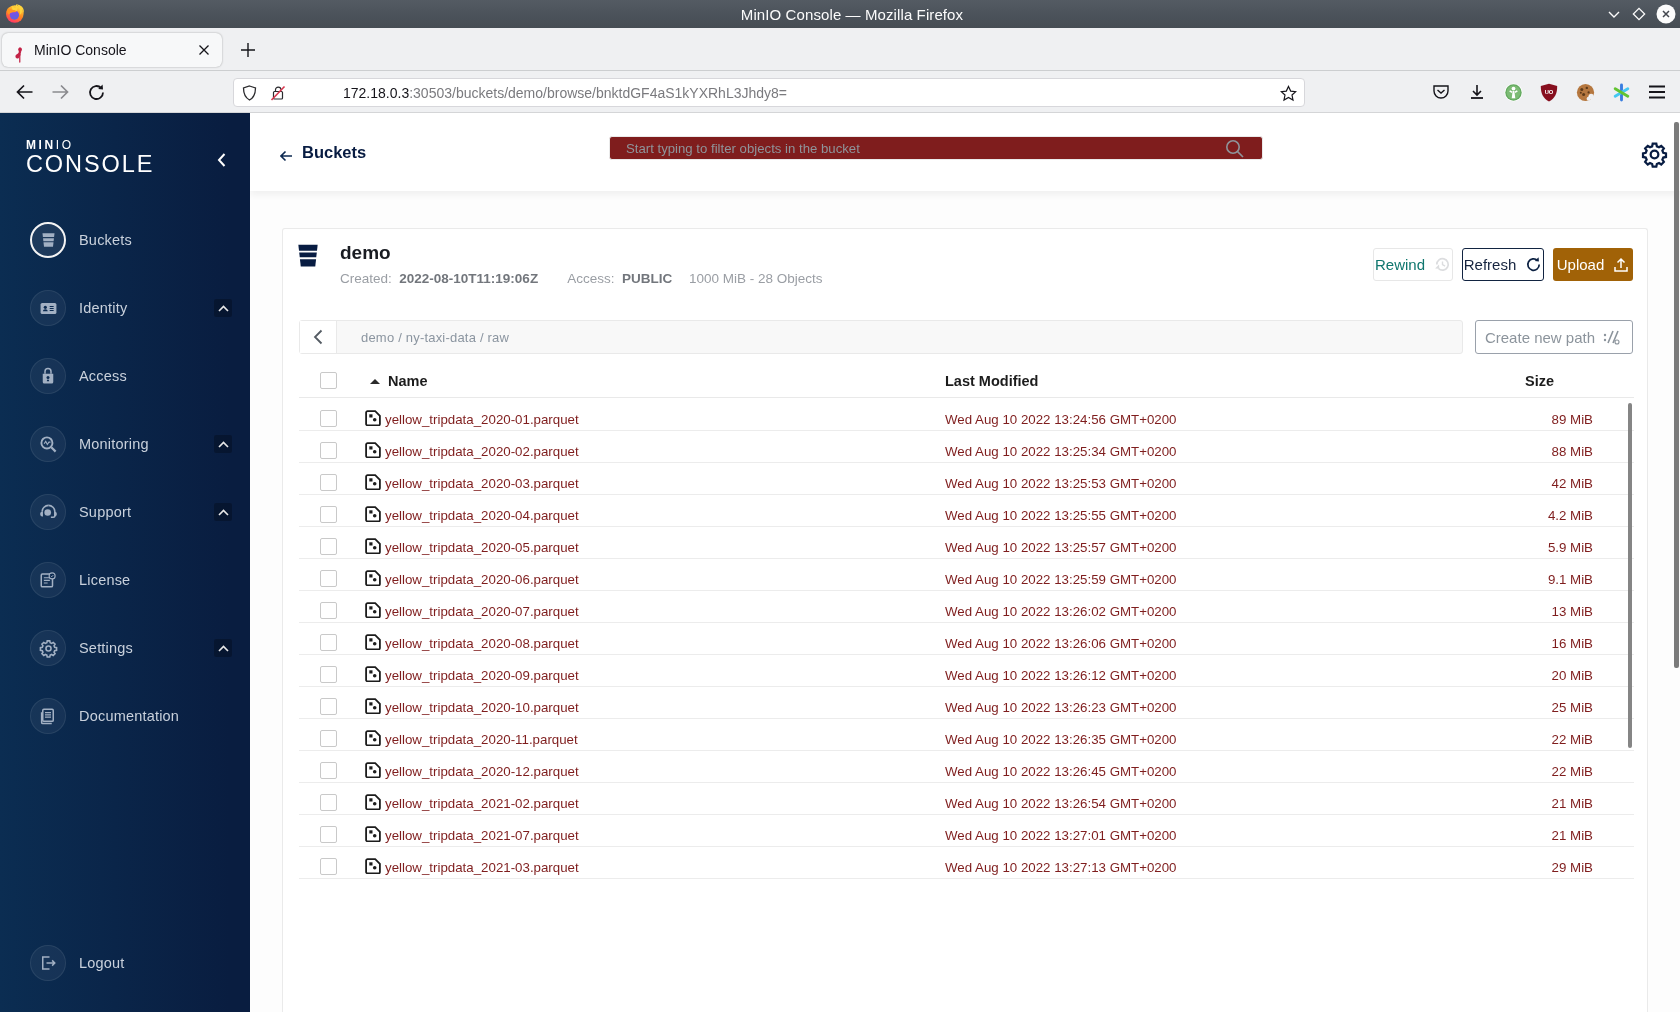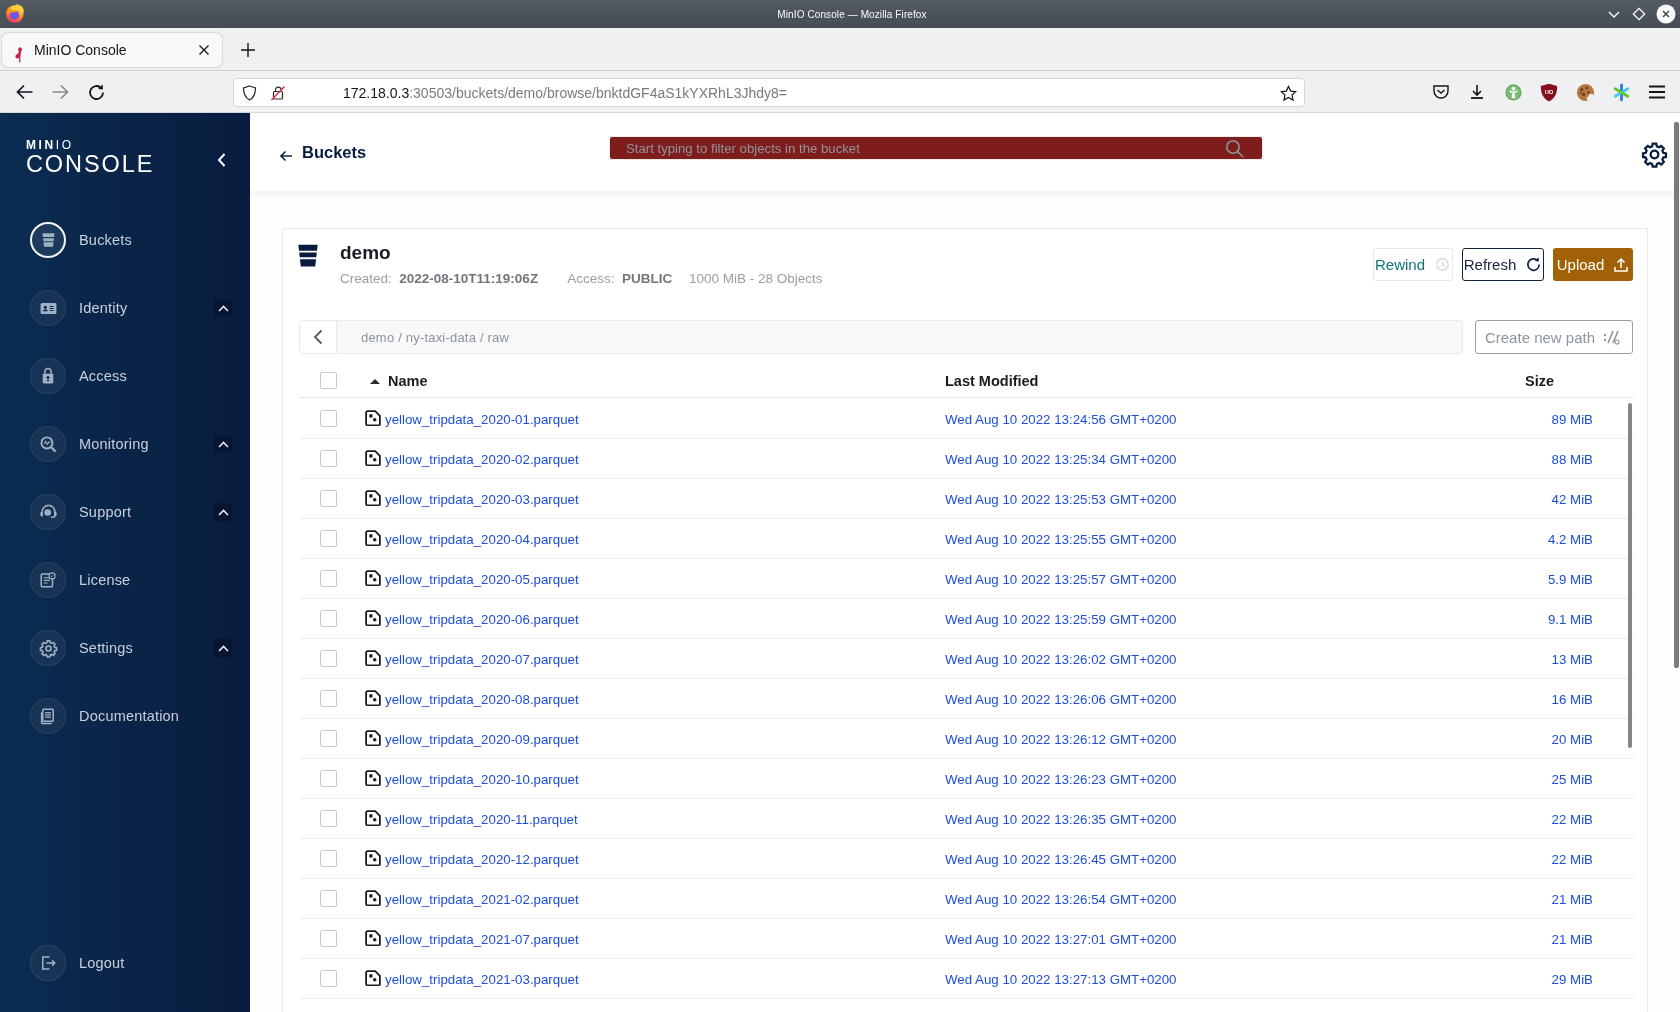--- a/index.html
+++ b/index.html
@@ -4,21 +4,21 @@
 <style>
 * { margin:0; padding:0; box-sizing:border-box; }
 html,body { width:1680px; height:1012px; overflow:hidden; font-family:"Liberation Sans", sans-serif; }
 body { position:relative; background:#fff; }
 
 
 .titlebar { position:absolute; left:0; top:0; width:1680px; height:28px;
   background:linear-gradient(180deg,#545b63 0%,#4b525a 55%,#464d54 100%);
   display:flex; align-items:center; }
 .titlebar .fftitle { position:absolute; left:0; right:0; text-align:center;
-  color:#fbfbfb; font-size:10px; font-weight:400; letter-spacing:.1px;padding-left:24px; }
+  color:#fbfbfb; font-size:15px; font-weight:400; letter-spacing:.1px;padding-left:24px; }
 .winbtns { position:absolute; right:4px; top:0; height:28px; display:flex; align-items:center; gap:9px; }
 
 .tabbar { position:absolute; left:0; top:28px; width:1680px; height:43px; background:#eff0f2; border-bottom:1px solid #ccced0; }
 .tab { position:absolute; left:2px; top:5px; width:220px; height:34px; background:#f7f8f9;
   border-radius:6px; box-shadow:0 0 2px rgba(0,0,0,.35); display:flex; align-items:center; }
 .tab .title { font-size:14px; color:#15141a; position:absolute; top:9px; }
 .tab .close { position:absolute; right:8px; top:7px; width:20px; height:20px; display:flex; align-items:center; justify-content:center; }
 .newtab { position:absolute; left:236px; top:10px; width:24px; height:24px; display:flex; align-items:center; justify-content:center; }
 
 .navbar { position:absolute; left:0; top:71px; width:1680px; height:42px; background:#eff0f2; border-bottom:1px solid #d5d6d8; }
@@ -80,21 +80,21 @@
   border-right:1px solid #e9e9e9; display:flex; align-items:center; justify-content:center; color:#545b63; }
 .crumbs { position:absolute; left:61px; top:0; height:32px; display:flex; align-items:center;
   color:#8b95a0; font-size:13px; font-weight:400; letter-spacing:.2px; }
 .newpath { position:absolute; left:1192px; top:91px; width:158px; height:34px; border:1px solid #9aa1ab;
   border-radius:3px; background:#fff; color:#8c949c; font-size:15px;
   display:flex; align-items:center; justify-content:center; gap:8px; }
 
 .thead { position:absolute; left:16px; top:137px; width:1335px; height:32px; border-bottom:1px solid #e9e9e9;
   font-weight:700; font-size:14.5px; color:#1c1c1c; }
 .rows { position:absolute; left:16px; top:170px; width:1335px; }
-.row { position:relative; width:100%; height:40px; border-bottom:1px solid #ececec; font-size:13.3px; color:#1d4ed8; }
+.row { position:relative; width:100%; height:32px; border-bottom:1px solid #ececec; font-size:13.3px; color:#7f1d1d; }
 .cb { position:absolute; width:17px; height:17px; border:1px solid #c9c9c9; border-radius:2px; background:#fff; left:21px; }
 .thead .cb { top:6px; }
 .row .cb { top:11px; }
 .colname { position:absolute; left:86px; }
 .thead .colname { left:89px; }
 .coldate { position:absolute; left:646px; }
 .colsize { position:absolute; right:41px; text-align:right; }
 .thead .colsize { right:80px; }
 .thead .colname { top:7px; }
 .thead .coldate { top:7px; }

